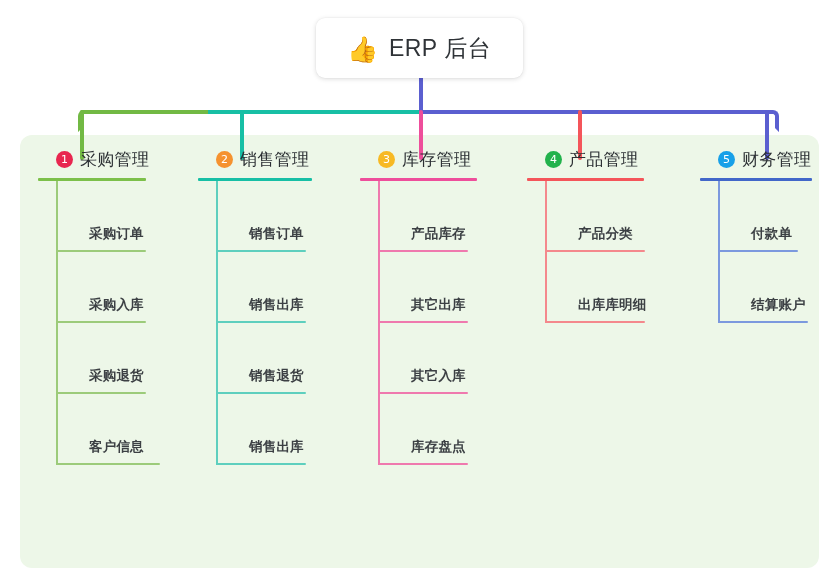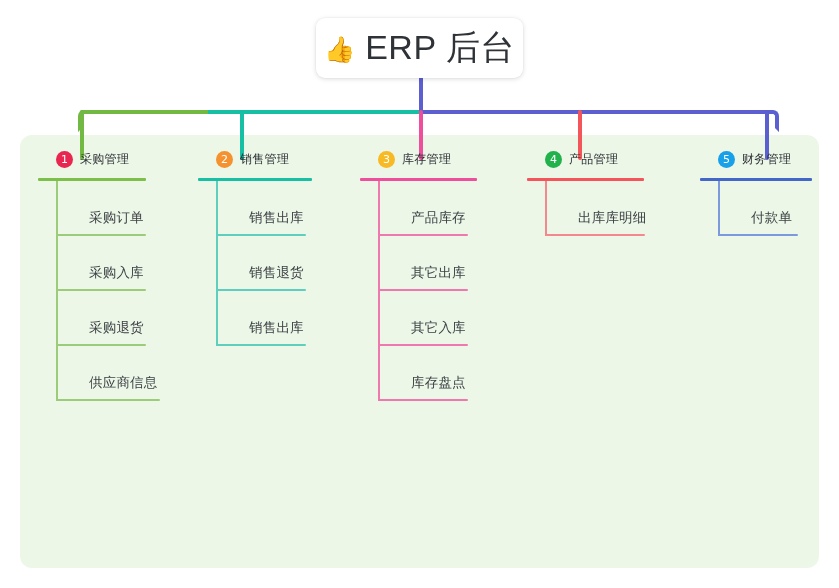--- a/index.html
+++ b/index.html
@@ -15,21 +15,21 @@
   
   .title-card{
     position:absolute;left:316px;top:18px;width:207px;height:60px;
     background:#ffffff;border-radius:9px;
     box-shadow:0 1px 5px rgba(0,0,0,.14), 0 0 0 .5px rgba(0,0,0,.03);
     display:flex;align-items:center;justify-content:center;
     z-index:6;
   }
   .title-inner{display:flex;align-items:center;gap:10px;}
   .title-emoji{font-size:25px;line-height:1;position:relative;top:1px;}
-  .title-text{font-size:34px;color:#2f3337;letter-spacing:.5px;white-space:nowrap;}
+  .title-text{font-size:23px;color:#2f3337;letter-spacing:.5px;white-space:nowrap;}
 
   
   .conn{position:absolute;z-index:3;}
   
   .v-center{left:419px;top:76px;width:4px;height:36px;background:#5b5fd0;}
   
   .bus{top:110px;height:4px;}
   .bus-green{left:80px;width:128px;background:#72b944;border-radius:2px 0 0 2px;}
   .bus-teal{left:208px;width:211px;background:#17bfa5;}
   .bus-purple{left:419px;width:350px;background:#5b5fd0;border-radius:0 2px 2px 0;}
@@ -53,26 +53,26 @@
   }
 
   
   .col{position:absolute;z-index:4;}
   .col-head{display:flex;align-items:center;gap:7px;height:26px;padding-left:18px;}
   .badge{
     width:17px;height:17px;border-radius:50%;
     color:#fff;font-size:11px;line-height:17px;text-align:center;
     flex:none;font-family:"DejaVu Sans",sans-serif;
   }
-  .head-label{font-size:12px;color:#2b2f33;white-space:nowrap;letter-spacing:.3px;}
+  .head-label{font-size:17px;color:#2b2f33;white-space:nowrap;letter-spacing:.3px;}
   .head-rule{height:3px;margin-top:6px;border-radius:1px;}
 
   .items{position:relative;padding-left:18px;}
   .spine{position:absolute;left:18px;top:0;width:2px;bottom:0;}
-  .item{position:relative;height:55px;box-sizing:border-box;}
+  .item{position:relative;height:71px;box-sizing:border-box;font-weight:bold;}
   .item-label{
     position:absolute;left:33px;bottom:9px;
     font-size:13.5px;color:#3c4044;white-space:nowrap;letter-spacing:.2px;
   }
   .item-rule{position:absolute;left:0;bottom:0;height:2px;border-radius:1px;}
 
   
   #col-1{left:38px;top:146px;}
   #col-2{left:198px;top:146px;}
   #col-3{left:360px;top:146px;}
@@ -119,34 +119,38 @@
         </div>
         <div class="item">
           <span class="item-label">采购入库</span>
           <div class="item-rule" style="width: 90px; background: rgb(156, 203, 122);"></div>
         </div>
         <div class="item">
           <span class="item-label">采购退货</span>
           <div class="item-rule" style="width: 90px; background: rgb(156, 203, 122);"></div>
         </div>
         <div class="item">
-          <span class="item-label">供应商信息</span>
+          <span class="item-label">客户信息</span>
           <div class="item-rule" style="width: 104px; background: rgb(156, 203, 122);"></div>
         </div>
       </div>
     </div>
   <div class="col" id="col-2">
       <div class="col-head">
         <span class="badge" style="background: rgb(245, 146, 47);">2</span>
         <span class="head-label">销售管理</span>
       </div>
       <div class="head-rule" style="width: 114px; background: rgb(23, 191, 165);"></div>
       <div class="items">
         <div class="spine" style="background: rgb(94, 207, 190);"></div>
         <div class="item">
+          <span class="item-label">销售订单</span>
+          <div class="item-rule" style="width: 90px; background: rgb(94, 207, 190);"></div>
+        </div>
+        <div class="item">
           <span class="item-label">销售出库</span>
           <div class="item-rule" style="width: 90px; background: rgb(94, 207, 190);"></div>
         </div>
         <div class="item">
           <span class="item-label">销售退货</span>
           <div class="item-rule" style="width: 90px; background: rgb(94, 207, 190);"></div>
         </div>
         <div class="item">
           <span class="item-label">销售出库</span>
           <div class="item-rule" style="width: 90px; background: rgb(94, 207, 190);"></div>
@@ -181,33 +185,41 @@
     </div>
   <div class="col" id="col-4">
       <div class="col-head">
         <span class="badge" style="background: rgb(34, 178, 76);">4</span>
         <span class="head-label">产品管理</span>
       </div>
       <div class="head-rule" style="width: 117px; background: rgb(244, 85, 90);"></div>
       <div class="items">
         <div class="spine" style="background: rgb(244, 136, 140);"></div>
         <div class="item">
+          <span class="item-label">产品分类</span>
+          <div class="item-rule" style="width: 100px; background: rgb(244, 136, 140);"></div>
+        </div>
+        <div class="item">
           <span class="item-label">出库库明细</span>
           <div class="item-rule" style="width: 100px; background: rgb(244, 136, 140);"></div>
         </div>
       </div>
     </div>
   <div class="col" id="col-5">
       <div class="col-head">
         <span class="badge" style="background: rgb(24, 160, 232);">5</span>
         <span class="head-label">财务管理</span>
       </div>
       <div class="head-rule" style="width: 112px; background: rgb(66, 103, 201);"></div>
       <div class="items">
         <div class="spine" style="background: rgb(124, 153, 222);"></div>
         <div class="item">
           <span class="item-label">付款单</span>
           <div class="item-rule" style="width: 80px; background: rgb(124, 153, 222);"></div>
         </div>
+        <div class="item">
+          <span class="item-label">结算账户</span>
+          <div class="item-rule" style="width: 90px; background: rgb(124, 153, 222);"></div>
+        </div>
       </div>
     </div>
 
 </div>
 
 </body></html>

